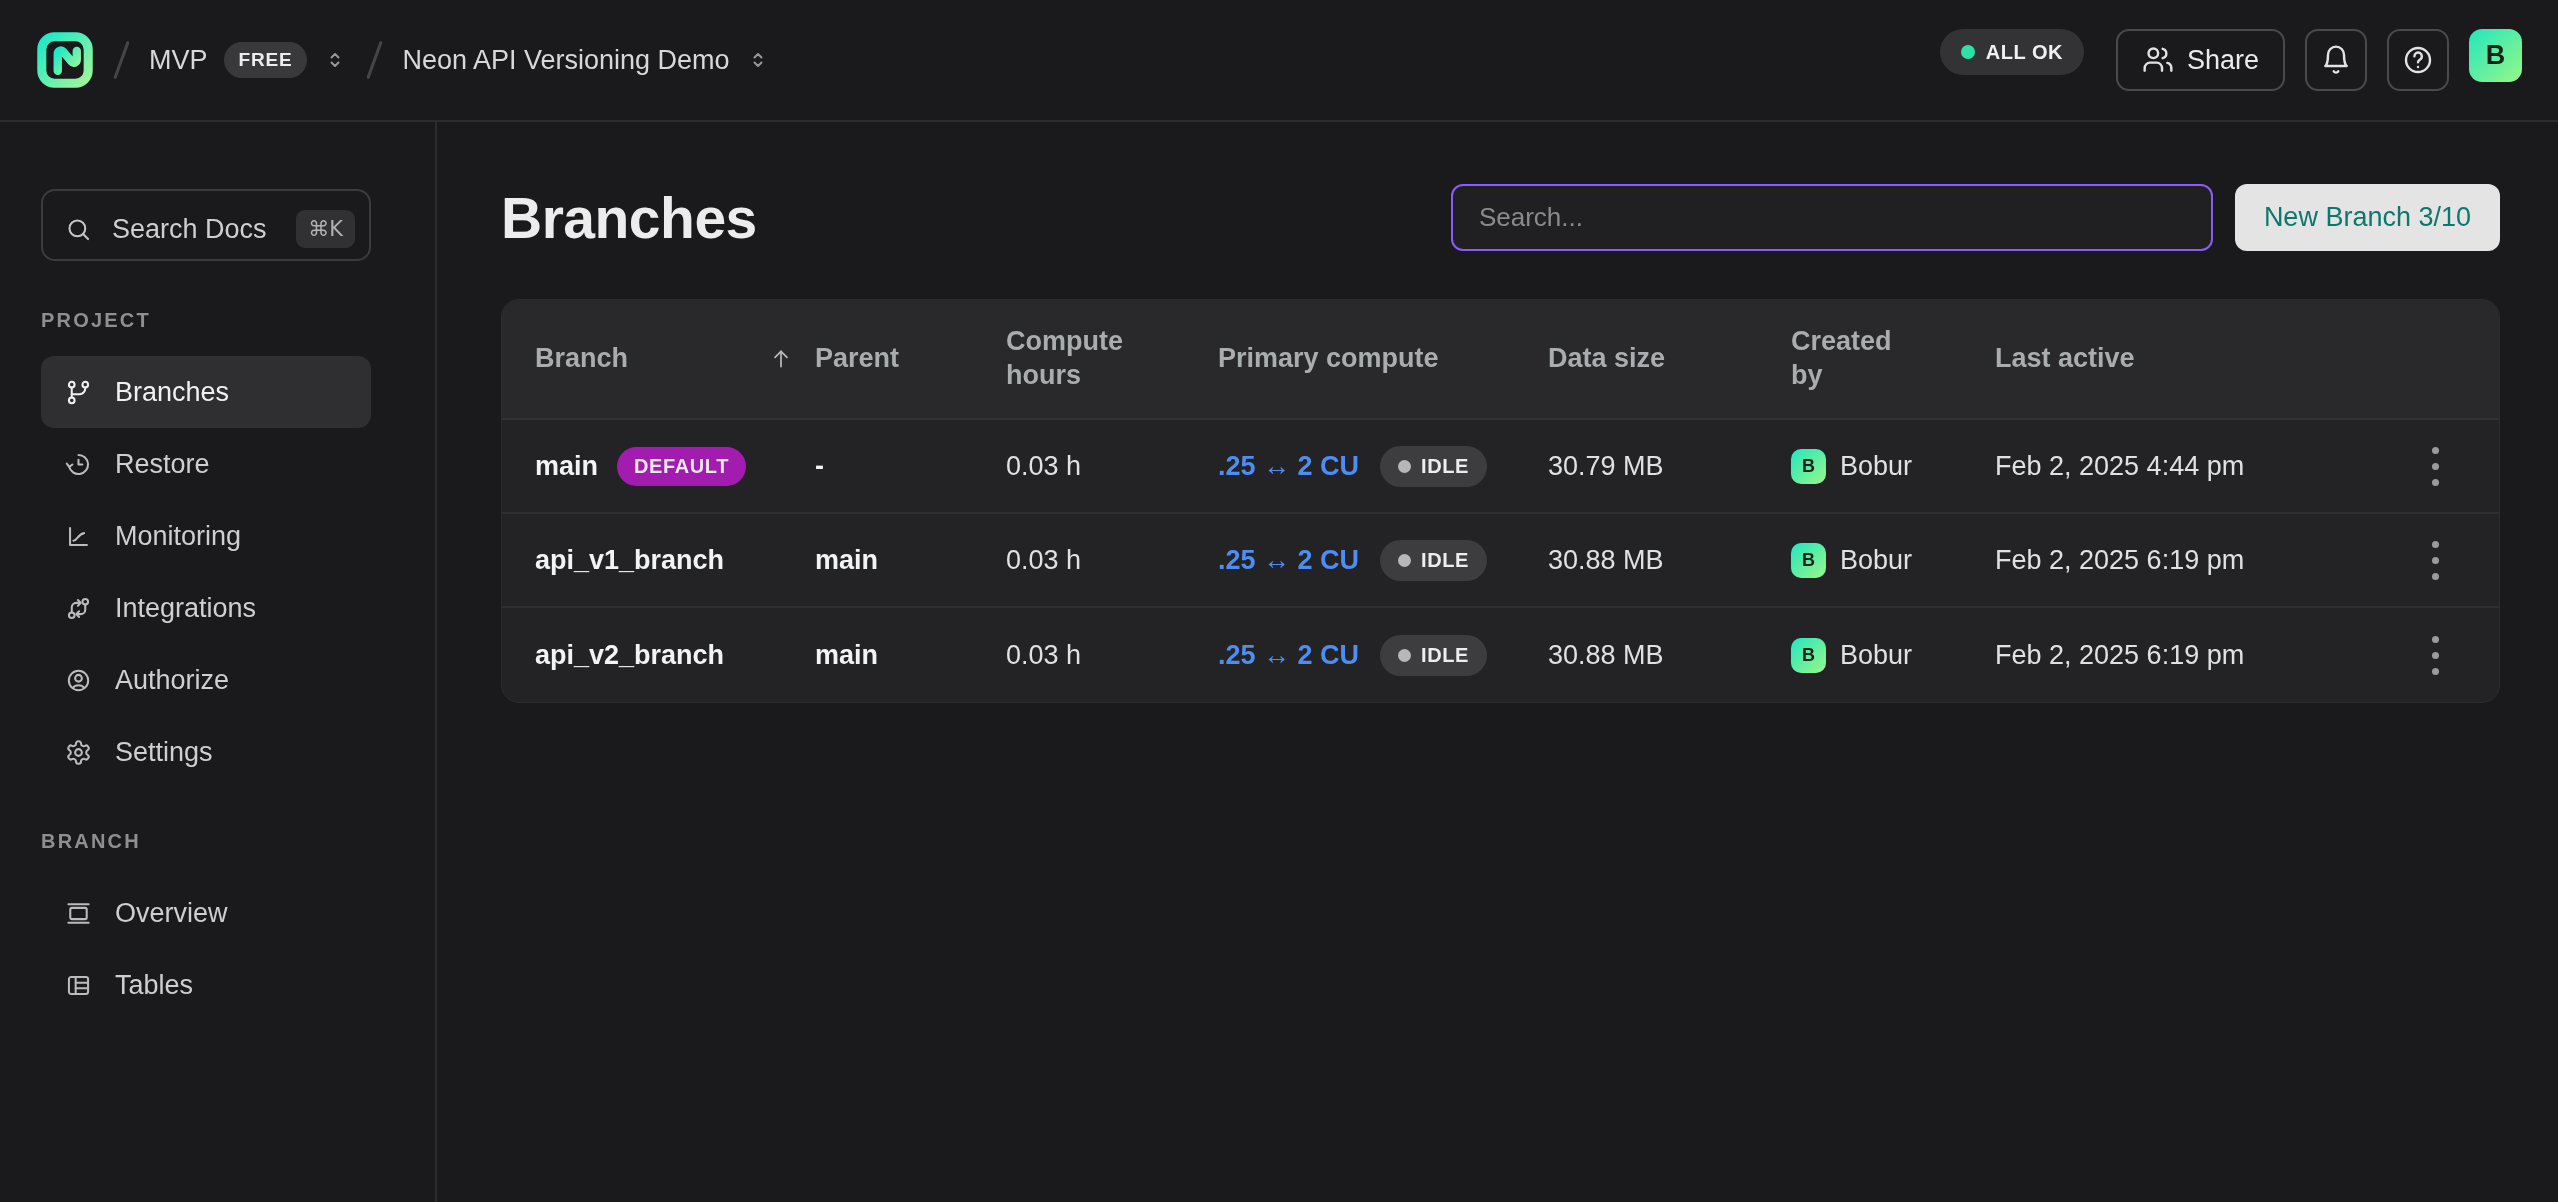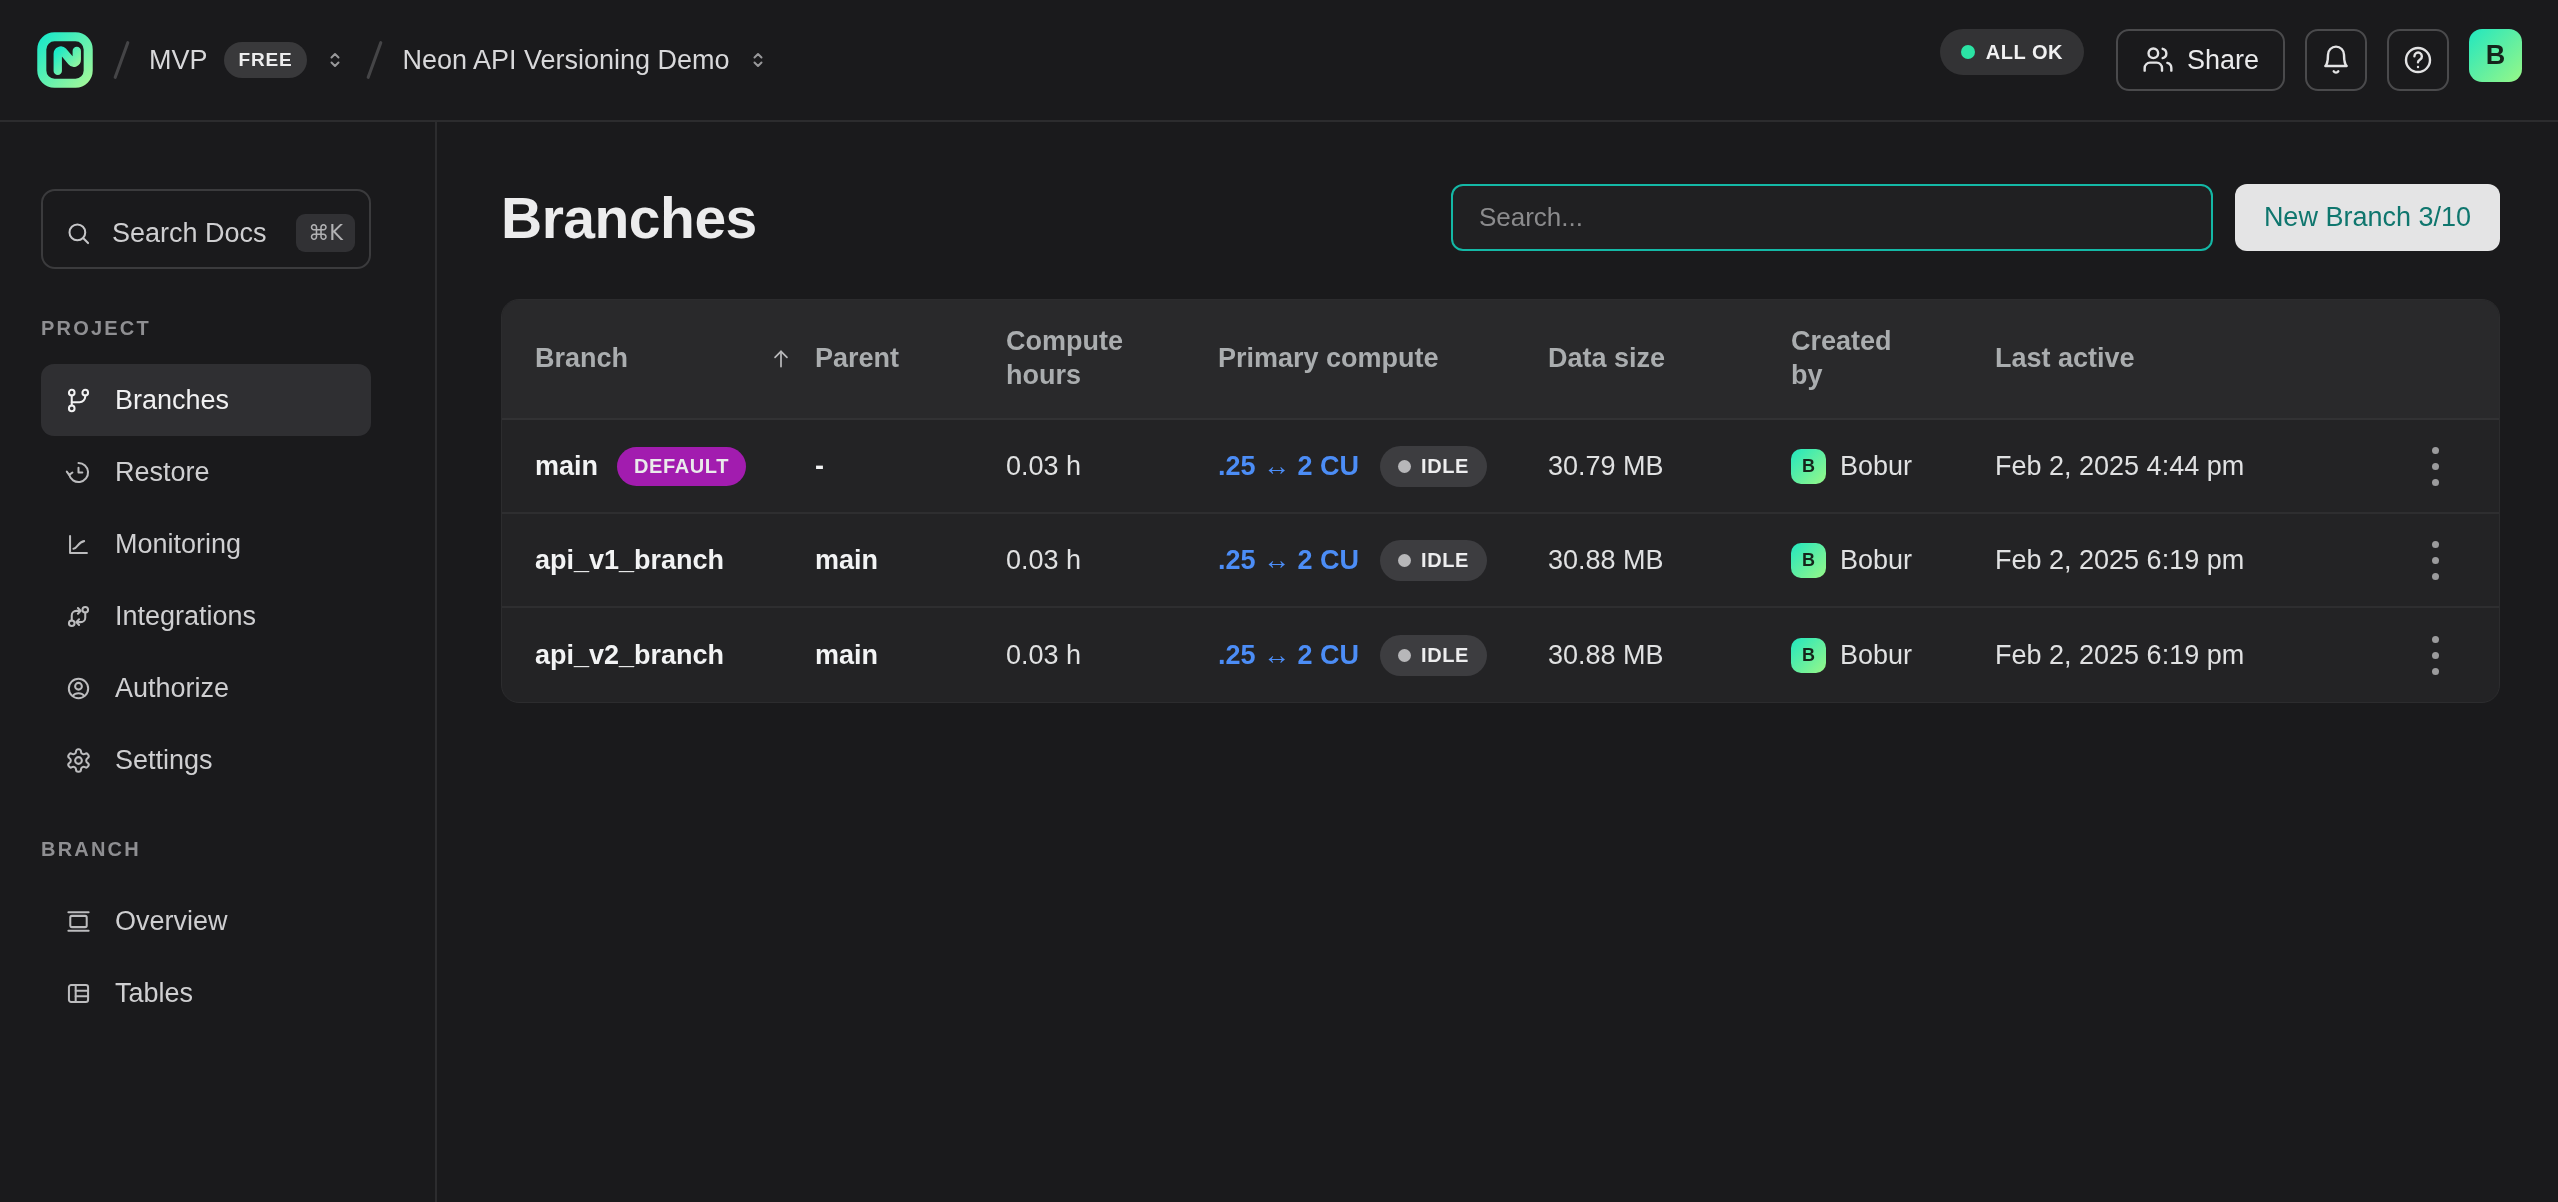--- a/index.html
+++ b/index.html
@@ -23,37 +23,37 @@
   .btn-outline { display:flex; align-items:center; gap:13px; background:transparent; border:2px solid #4a4a4c; border-radius:13px; height:62px; padding:0 24px; color:#ebebec; font-size:27px; font-family:inherit; cursor:pointer; }
   .icon-btn { width:62px; height:62px; display:flex; align-items:center; justify-content:center; padding:0; }
   .tb-icon { width:32px; height:32px; stroke:#e3e3e4; }
   .avatar { width:53px; height:53px; border-radius:13px; background:linear-gradient(135deg,#21e7c0 0%,#64efa0 55%,#97f888 100%); display:flex; align-items:center; justify-content:center; font-size:27px; font-weight:700; color:#15241a; cursor:pointer; }
 
   
   .shell { flex:1; display:flex; min-height:0; }
 
   
   .sidebar { width:437px; flex:0 0 437px; border-right:2px solid #2c2c2e; padding:67px 33px 0 41px; }
-  .search-docs { width:330px; height:80px; border:2px solid #3b3b3d; border-radius:14px; display:flex; align-items:center; padding:8px 14px 0 22px; cursor:pointer; background:transparent; }
+  .search-docs { width:330px; height:72px; border:2px solid #3b3b3d; border-radius:14px; display:flex; align-items:center; padding:8px 14px 0 22px; cursor:pointer; background:transparent; }
   .search-docs svg { width:27px; height:27px; stroke:#c6c6c8; flex:0 0 auto; }
   .sd-label { margin-left:20px; font-size:27px; color:#cfcfd1; }
   .kbd { margin-left:auto; background:#313134; border-radius:9px; padding:7px 12px; font-size:21px; color:#b2b2b4; font-family:"DejaVu Sans",sans-serif; }
   .side-section-title { margin:48px 0 24px 0; font-size:20px; font-weight:700; letter-spacing:2.2px; color:#8f8f92; }
   .side-item { width:330px; height:72px; display:flex; align-items:center; gap:23px; padding:0 0 0 24px; border-radius:13px; cursor:pointer; color:#cfcfd1; }
   .side-item svg { width:27px; height:27px; stroke:#bcbcbe; flex:0 0 auto; }
   .side-item .si-label { font-size:27px; }
   .side-item.active { background:#2f2f32; color:#f1f1f2; }
   .side-item.active svg { stroke:#f1f1f2; }
 
   
   .main { flex:1; padding:62px 58px 0 64px; min-width:0; }
   .main-head { display:flex; align-items:center; }
   .page-title { font-size:57px; font-weight:700; color:#ececed; letter-spacing:-.5px; }
   .head-controls { margin-left:auto; display:flex; align-items:center; gap:22px; }
-  .search-input { width:762px; height:67px; background:#202022; border:2px solid #14b8a6; border-radius:12px; color:#e8e8e9; font-size:26px; font-family:inherit; padding:0 26px; outline:none; }
+  .search-input { width:762px; height:67px; background:#202022; border:2px solid #8b5cf6; border-radius:12px; color:#e8e8e9; font-size:26px; font-family:inherit; padding:0 26px; outline:none; }
   .search-input::placeholder { color:#8b8b8d; }
   .btn-new-branch { height:67px; padding:0 29px; background:#e4e4e5; color:#0f766e; border:none; border-radius:12px; font-size:27px; font-weight:500; font-family:inherit; cursor:pointer; }
 
   
   .table { margin-top:48px; width:1999px; border-radius:18px; overflow:hidden; background:#232325; border:1px solid #2c2c2e; }
   .grid-row { display:grid; grid-template-columns:313px 191px 212px 330px 243px 204px 310px 1fr; align-items:center; }
   .thead { height:120px; background:#29292b; border-bottom:2px solid #323234; }
   .th { font-size:27px; font-weight:700; color:#aaadaf; line-height:1.25; }
   .th:first-child { padding-left:33px; display:flex; align-items:center; }
   .th-wrap-compute { display:inline-block; max-width:135px; }

